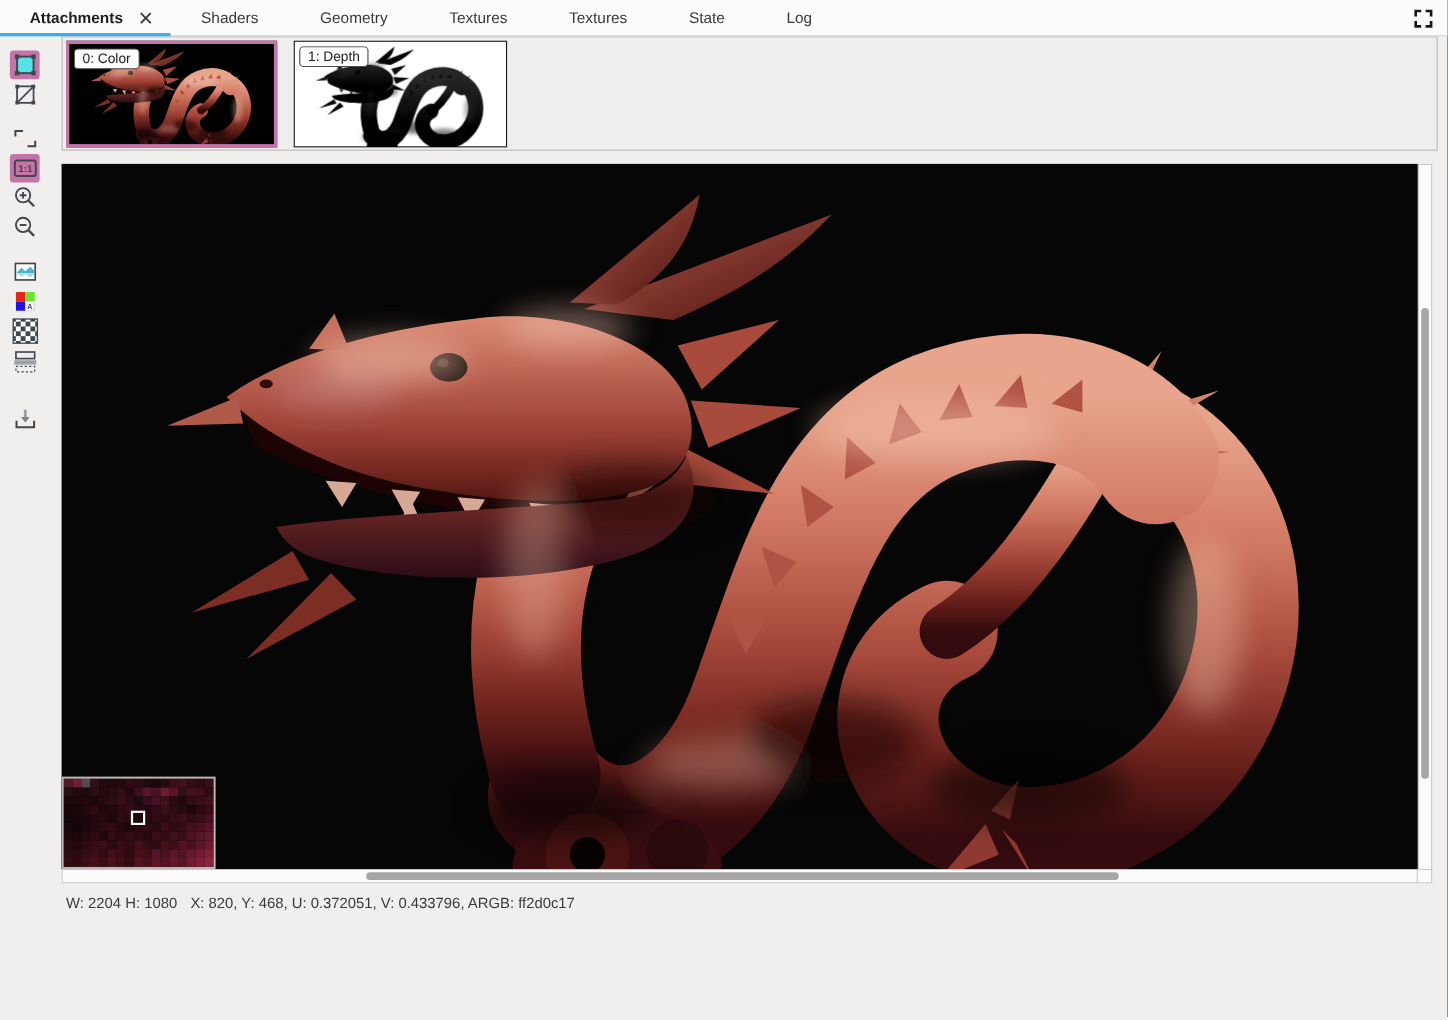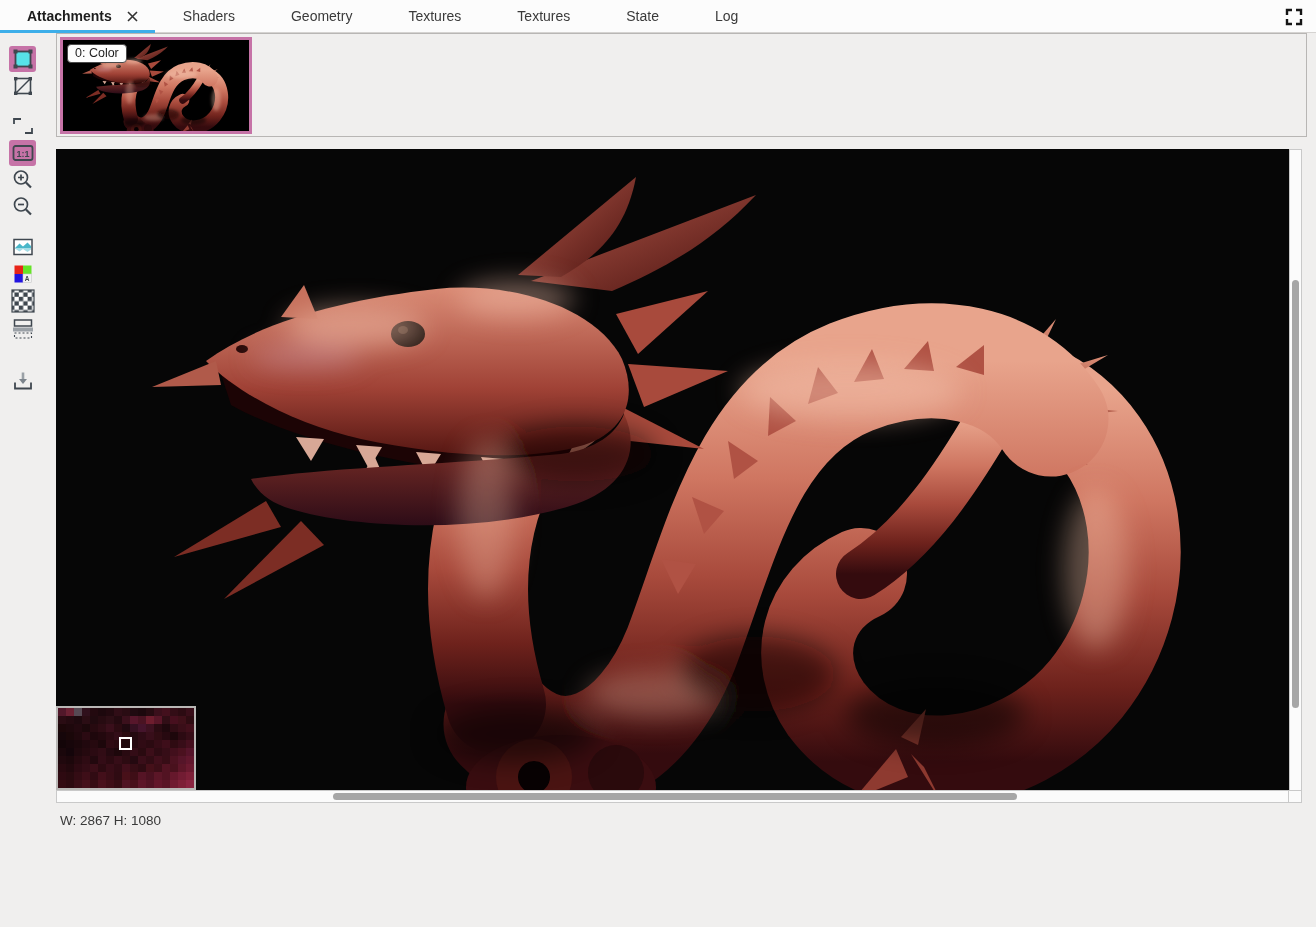--- a/index.html
+++ b/index.html
@@ -322,20 +322,28 @@
     </div>
   </div>
 
   <div class="maincol">
 
     <div class="attach-panel">
       <div class="thumb thumb-color">
         <span class="badge">0: Color</span>
         <svg viewBox="0 0 1233 641" preserveAspectRatio="xMidYMid meet">
           <use href="#dragonArt"></use>
+        </svg>
+      </div>
+      <div class="thumb thumb-depth">
+        <span class="badge">1: Depth</span>
+        <svg viewBox="0 0 1233 641" preserveAspectRatio="xMidYMid meet">
+          <g class="depth-style">
+              <use href="#dragonArt"></use>
+            </g>
         </svg>
       </div>
     </div>
 
     <div class="viewer">
       <div class="viewer-row">
         <div class="canvas">
           <svg class="dragon-main" viewBox="0 0 1233 641" preserveAspectRatio="xMidYMid slice">
             <use href="#dragonArt"></use>
           </svg>
@@ -521,16 +529,17 @@
       </div>
       <div class="hscroll-row">
         <div class="hscroll">
           <div class="hthumb"></div>
         </div>
         <div class="scroll-corner"></div>
       </div>
     </div>
 
     <div class="statusbar">
-      <span>W: 2867 H: 1080</span>
+      <span>W: 2204 H: 1080</span>
+      <span>X: 820, Y: 468, U: 0.372051, V: 0.433796, ARGB: ff2d0c17</span>
     </div>
   </div>
 </div>
 
 </body></html>

